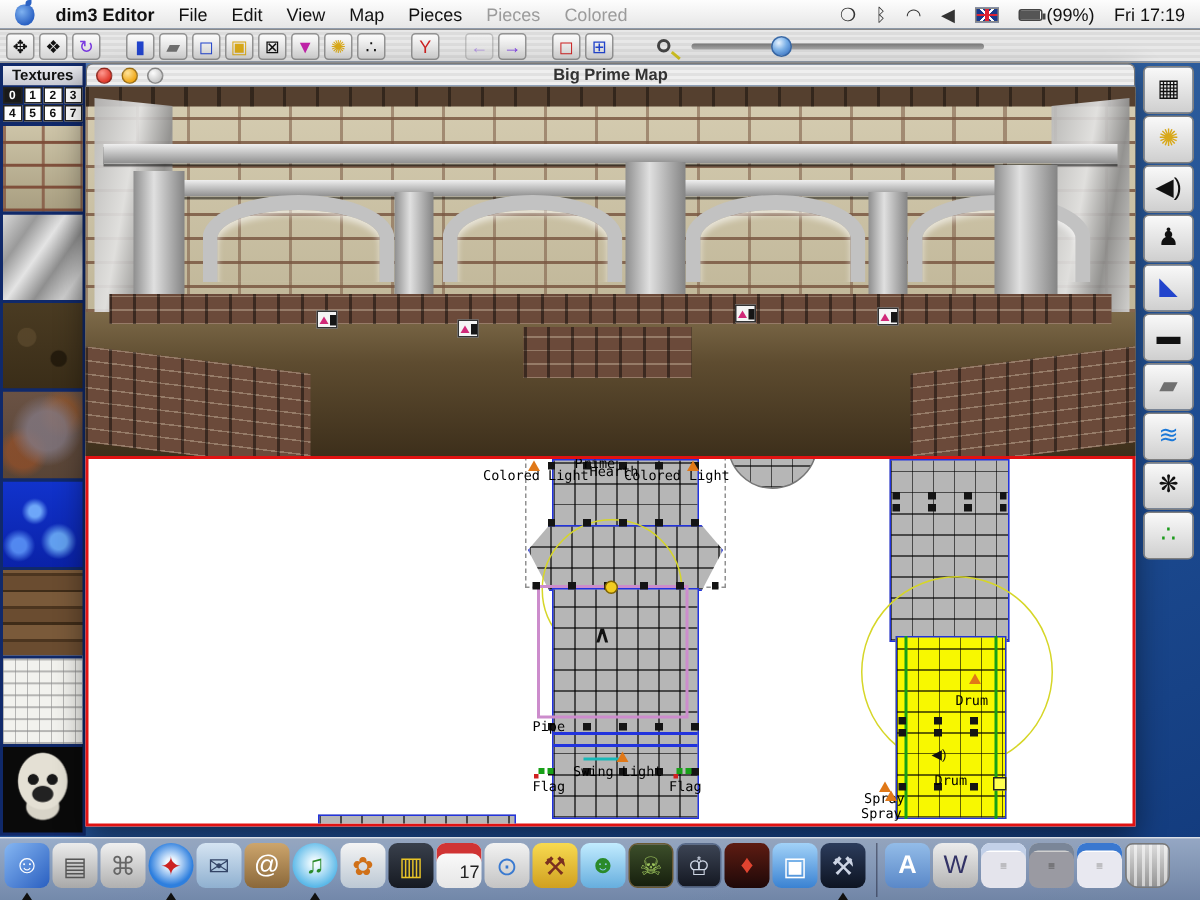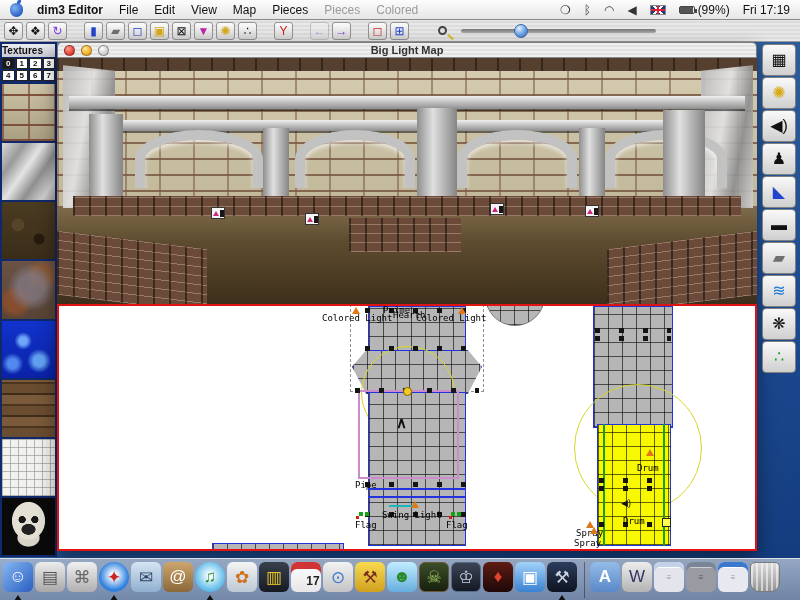--- a/index.html
+++ b/index.html
@@ -51,21 +51,21 @@
     background:#cfc020; transform:rotate(40deg); }
   .slider { width:195px; height:4px; background:linear-gradient(#777,#aaa); border-radius:2px;
     margin-left:14px; position:relative; }
   .knob { position:absolute; top:-5px; width:14px; height:14px; border-radius:50%;
     background: radial-gradient(circle at 35% 30%, #e8f4ff, #7ab0e8 45%, #2a66c0); border:1px solid #3a6aa8; }
 
   
   .texpal { position:absolute; left:0; top:42px; width:57px; height:515px;
     background:#10296a; border:2px solid #10296a; display:flex; flex-direction:column; }
   .texhead { height:13px; background:linear-gradient(#ecedf2,#c9cad4); font-size:10px; font-weight:bold;
-    text-align:left; line-height:13px; color:#111; }
+    text-align:center; line-height:13px; color:#111; }
   .texnums { display:grid; grid-template-columns:repeat(4,1fr); gap:1px; background:#10296a; padding:1px 0; }
   .texnum { background:#fff; border:1px solid #222; font-size:8px; font-weight:bold; text-align:center;
     height:11px; line-height:9px; color:#111; cursor:default; }
   .texnum.selected { background:#1a1a1a; color:#fff; }
   .swatches { flex:1; display:flex; flex-direction:column; }
   .swatch { flex:1; border-top:2px solid #10296a; cursor:default; }
   .tex-brick { background-color:#b8ae92; background-image:
     repeating-linear-gradient(0deg, rgba(125,75,55,.95) 0 2px, transparent 2px 15px),
     repeating-linear-gradient(90deg, rgba(125,75,55,.7) 0 2px, transparent 2px 26px),
     linear-gradient(#cdc4a8,#a89e80); }
@@ -176,21 +176,21 @@
   .ic-finder{background:linear-gradient(135deg,#85b6f2,#2a5fc0);}
   .ic-printer{background:linear-gradient(#ececec,#a8a8a8); color:#555;}
   .ic-grey{background:linear-gradient(#f0f0f0,#b0b0b0); color:#666;}
   .ic-safari{background:radial-gradient(circle at 50% 45%,#eaf5ff 15%,#2e7fde 65%); border-radius:50%; color:#c22;}
   .ic-mail{background:linear-gradient(#d5e4f2,#8fb0d0); color:#346;}
   .ic-book{background:linear-gradient(#cda56c,#8a683a); color:#fff;}
   .ic-itunes{background:radial-gradient(circle at 50% 45%,#f0fbff 10%,#5ab8e8 70%); border-radius:50%; color:#2a8a2a;}
   .ic-iphoto{background:linear-gradient(#f4f4f4,#bcc8d4); color:#d07018;}
   .ic-imovie{background:linear-gradient(#39404c,#161a22); color:#e8c428;}
   .ic-ical{background:linear-gradient(#fff,#e6e6e6); color:#222; box-shadow:inset 0 7px 0 #d03434;
-    font-size:12px; font-weight:bold; padding-top:7px;padding-left:14px;}
+    font-size:12px; font-weight:normal; padding-top:7px;padding-left:14px;}
   .ic-qt{background:linear-gradient(#f2f2f2,#c4c4c4); color:#3a7ad0;}
   .ic-toolbox{background:linear-gradient(#f8da50,#d0a020); color:#7a3020;}
   .ic-msn{background:linear-gradient(#c2ecff,#66aede); color:#2a8a2a;}
   .ic-wc3{background:linear-gradient(#3c4e2a,#161f0d); color:#9cc45c; border:1px solid #6a5a34;}
   .ic-tft{background:linear-gradient(#3c4454,#141822); color:#ccd4e2; border:1px solid #586a8a;}
   .ic-diablo{background:linear-gradient(#5e1c12,#1e0808); color:#e04430;}
   .ic-ichat{background:linear-gradient(#a2d2f8,#3a82d2); color:#fff;}
   .ic-dim3{background:linear-gradient(#2c3c5c,#0d1422); color:#ccd4e4;}
   .ic-folder{background:linear-gradient(#93bce8,#5a88c8); color:#fff; font-weight:bold;}
   .ic-word{background:linear-gradient(#ececec,#b4b4b4); color:#336;}
@@ -319,21 +319,21 @@
       </div>
   </div>
 
   <div class="window">
     <div class="titlebar">
       <div class="lights">
         <span class="light l-close"></span>
         <span class="light l-min"></span>
         <span class="light l-zoom"></span>
       </div>
-      <div class="wtitle">Big Light Map</div>
+      <div class="wtitle">Big Prime Map</div>
     </div>
 
     <div class="view3d">
       <div class="wall"></div>
       <div class="ceilstrip"></div>
       <div class="mstreak" style="left:6px; transform:skewY(6deg);"></div>
       <div class="mstreak" style="left:644px; transform:skewY(-6deg);"></div>
       <div class="beam" style="left:12px; right:12px; top:38px; height:13px;"></div>
       <div class="beam" style="left:55px; right:55px; top:62px; height:11px;"></div>
       <div class="arch" style="left:78px; top:72px; width:128px;"></div>

